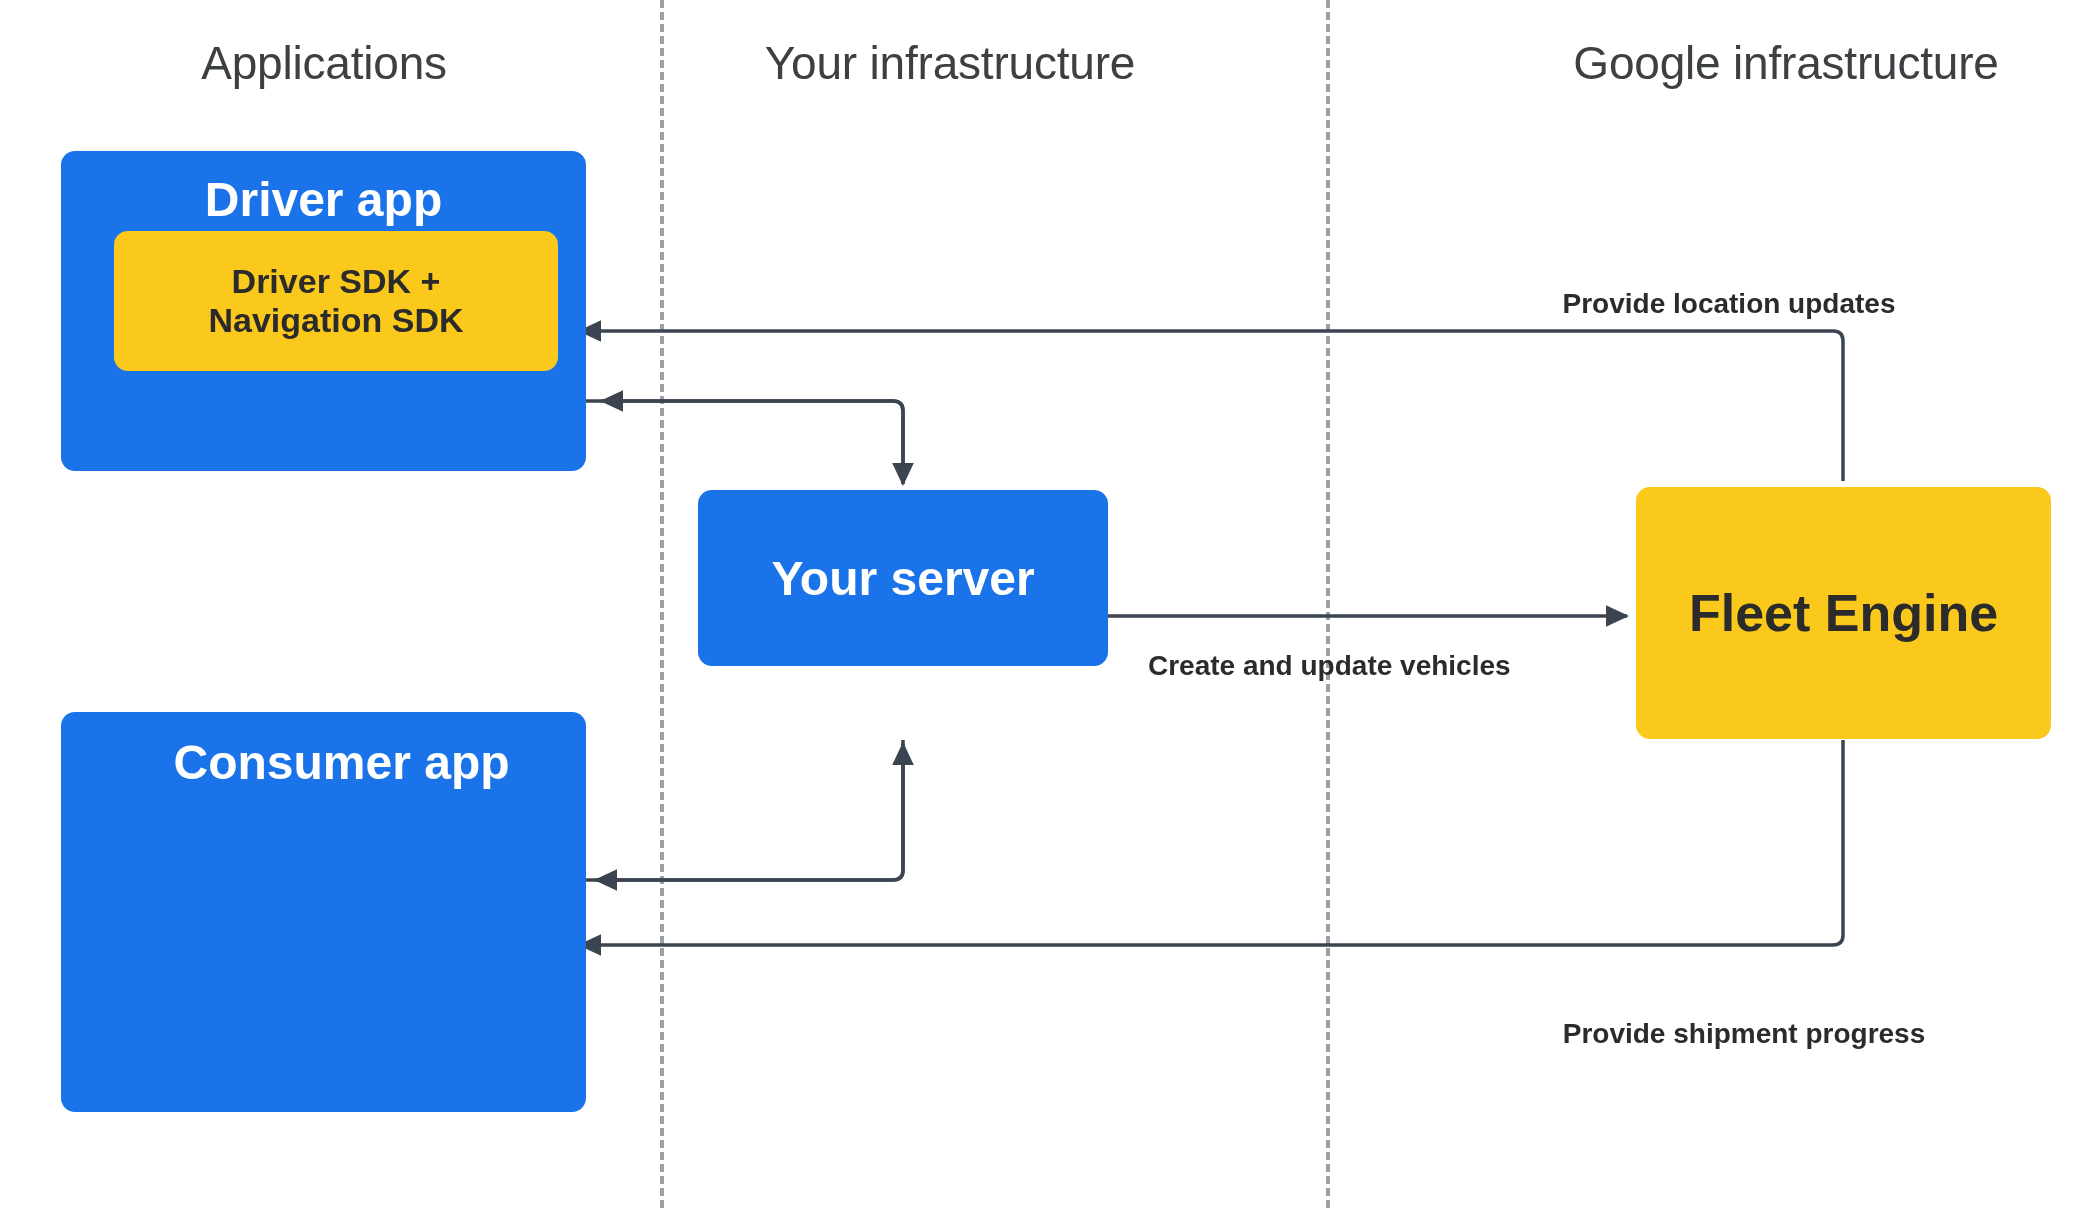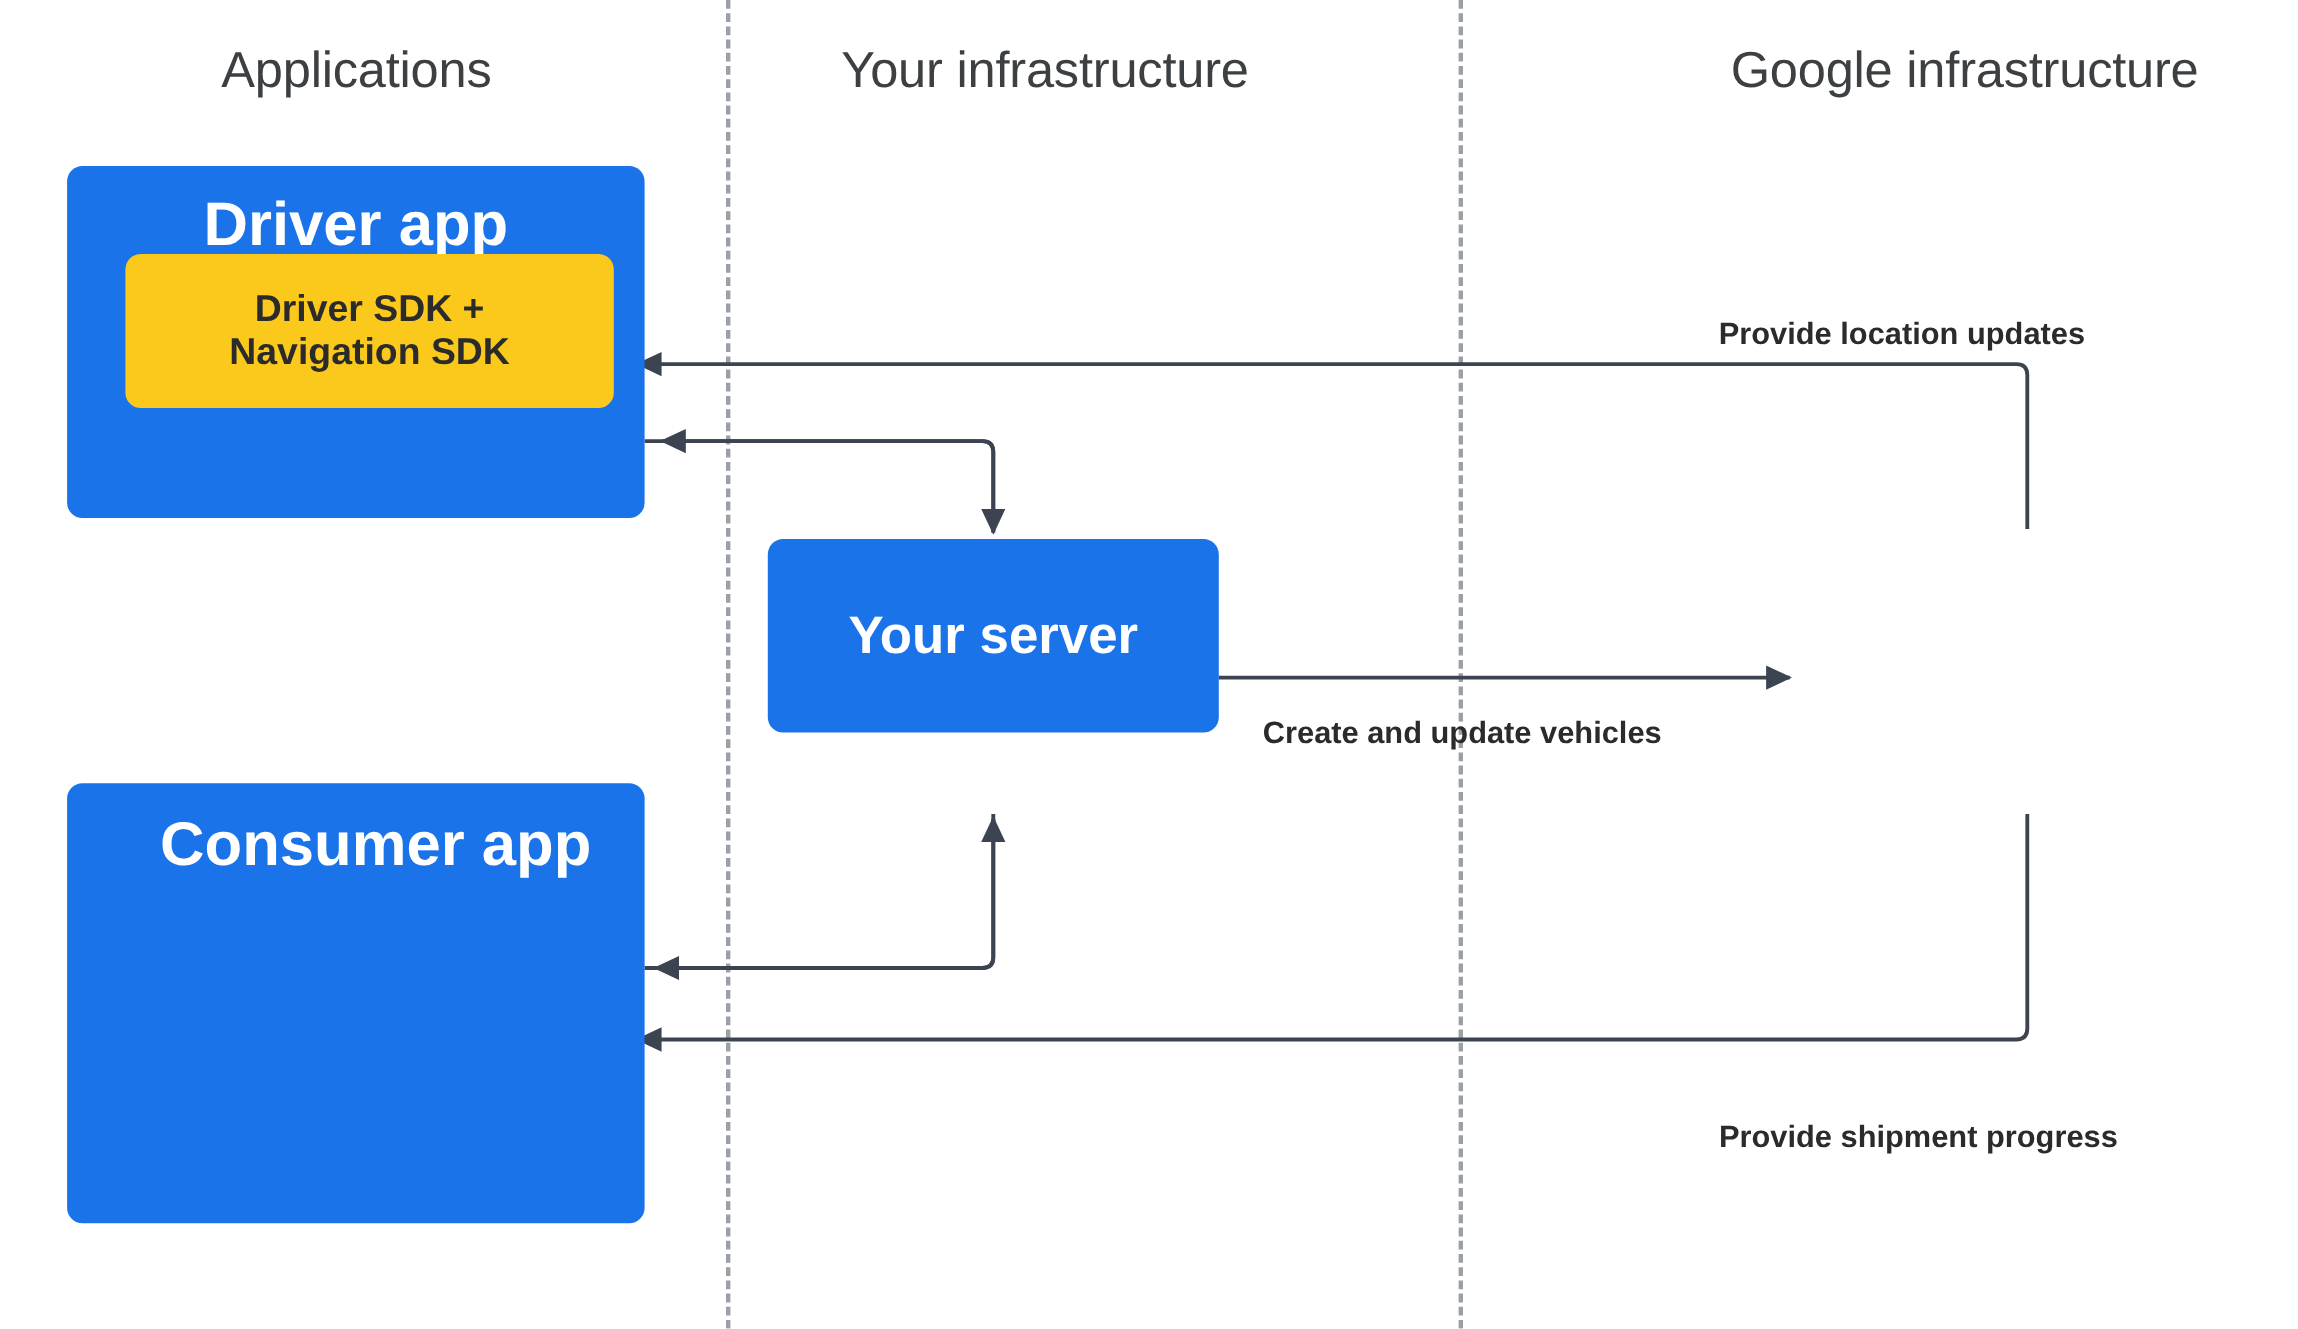--- a/index.html
+++ b/index.html
@@ -47,21 +47,21 @@
     border-radius: 14px;
     display: flex;
     flex-direction: column;
     align-items: center;
   }
   .box.blue  { background: #1a73e8; }
   .box.yellow{ background: #fbc91b; }
 
   .app-title {
     color: #ffffff;
-    font-size: 56px;
+    font-size: 48px;
     font-weight: 700;
     line-height: 1.05;
     text-align: center;
     white-space: nowrap;
   }
   .sdk-label {
     color: #2b2b2b;
     font-size: 34px;
     font-weight: 700;
     line-height: 1.15;
@@ -158,20 +158,23 @@
 
   <div class="box blue" style="left:61px; top:712px; width:525px; height:400px;padding-left:36px;">
     <div class="app-title" style="margin-top:26px;">Consumer app</div>
 
   </div>
 
   <div class="box blue" style="left:698px; top:490px; width:410px; height:176px; justify-content:center;">
     <div class="server-title center-abs">Your server</div>
   </div>
 
+  <div class="box yellow" style="left:1636px; top:487px; width:415px; height:252px; justify-content:center;">
+    <div class="engine-title center-abs">Fleet Engine</div>
+  </div>
 
   <div class="flow-label center" style="left:1729px; top:270px;">Provide location updates</div>
 
   <div class="flow-label" style="left:1148px; top:632px;">Create and update vehicles</div>
 
 
   <div class="flow-label center" style="left:1744px; top:1000px;">Provide shipment progress</div>
 
 </div>
 

